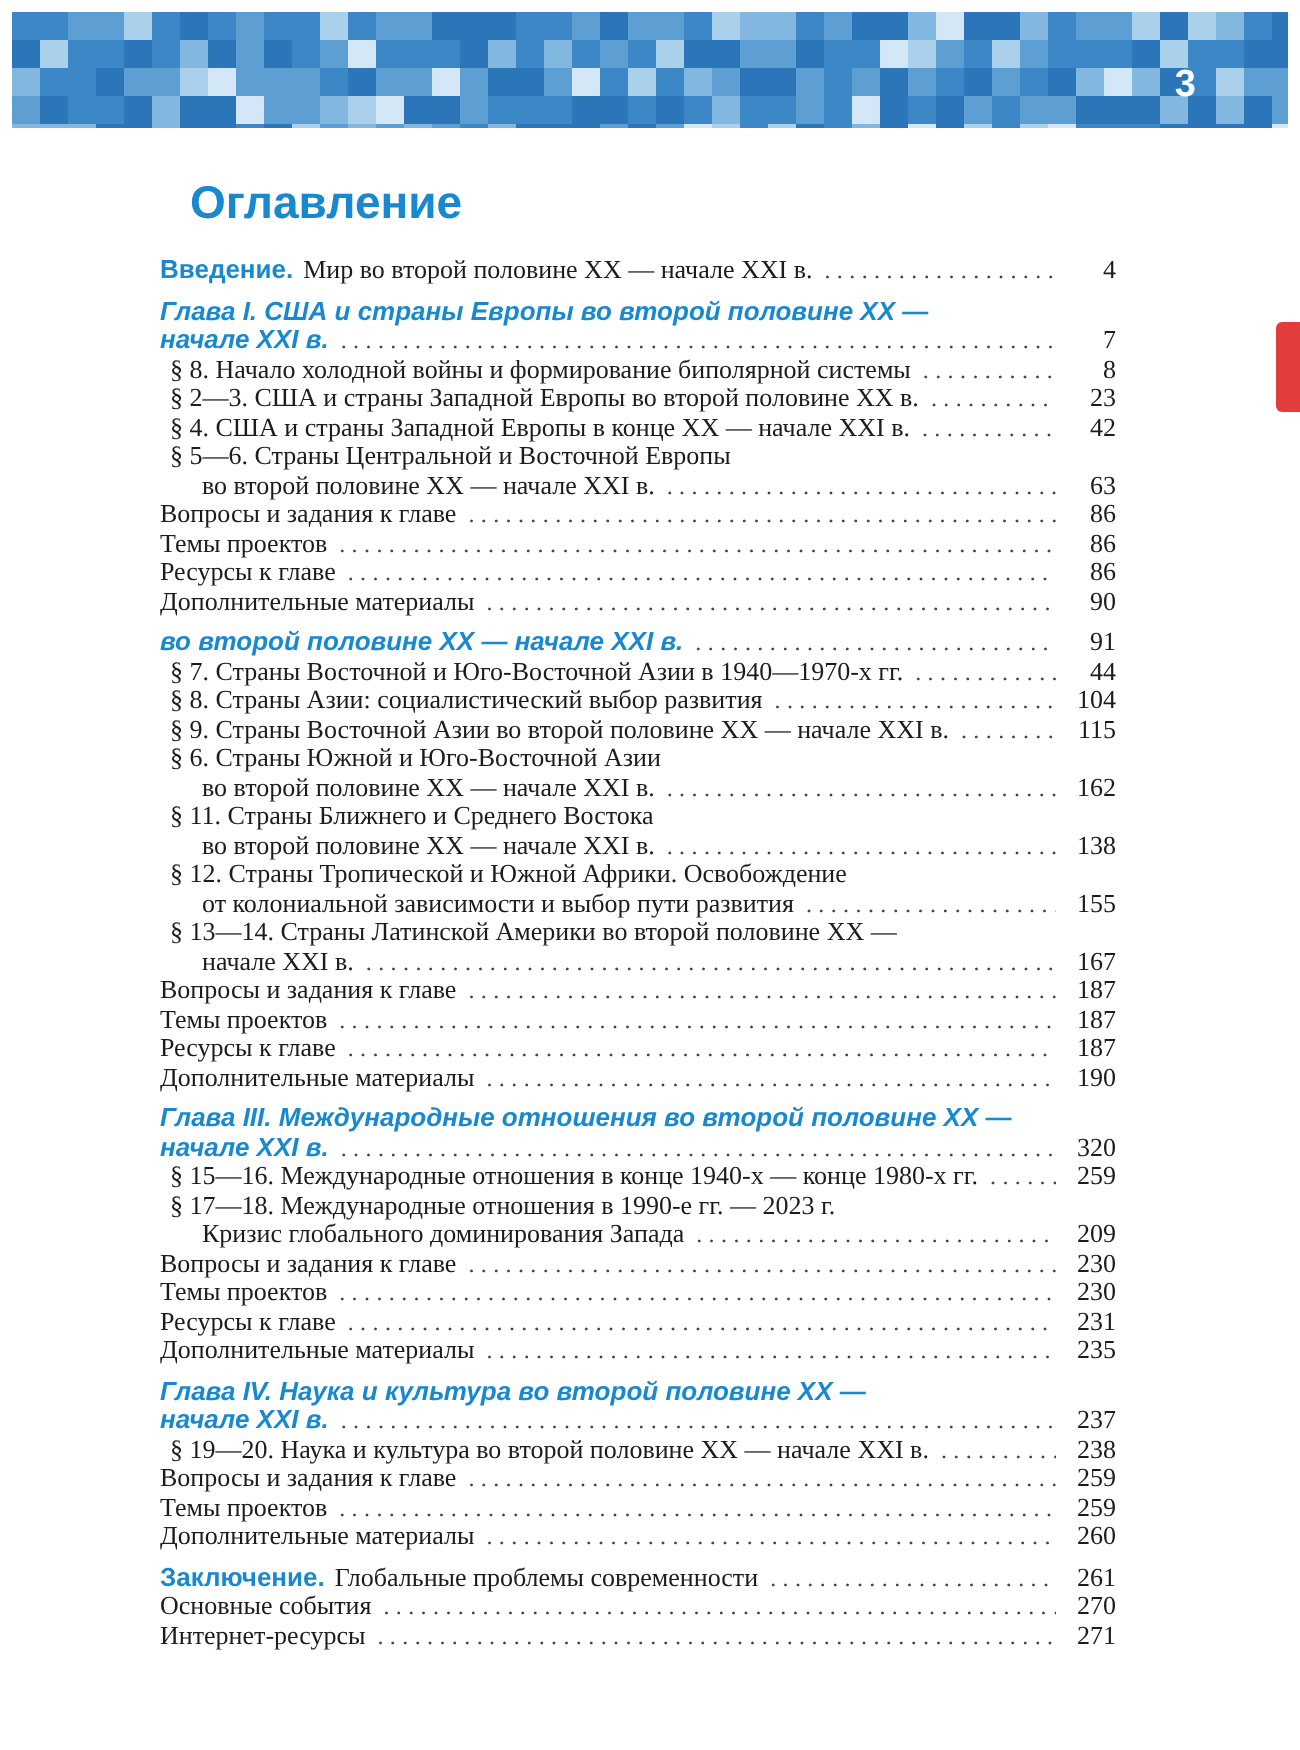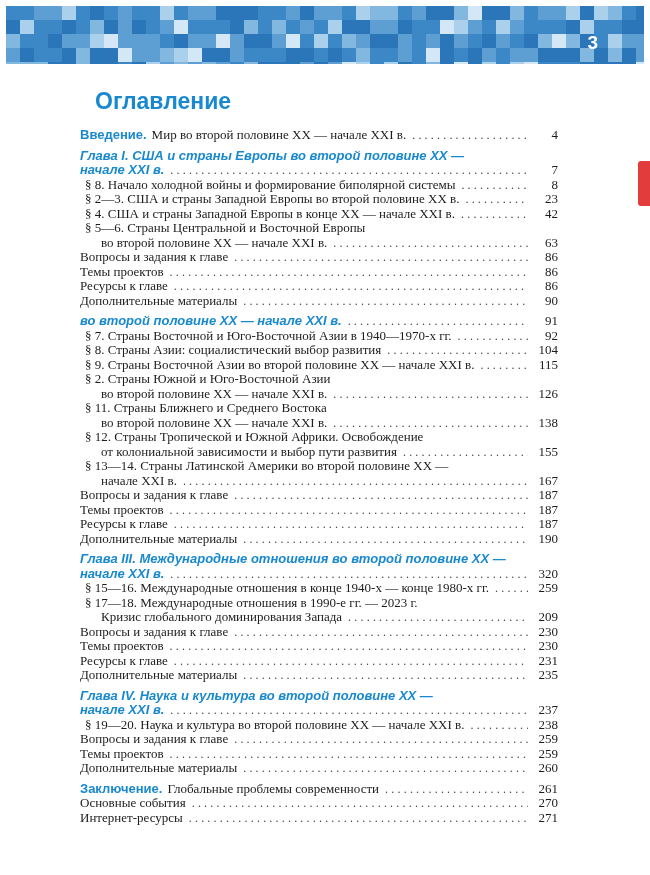--- a/index.html
+++ b/index.html
@@ -393,45 +393,45 @@
         <div class="line cont">
           <span class="txt">во второй половине XX — начале XXI в.</span>
           <span class="dots"></span>
           <span class="pnum">91</span>
         </div>
       </div>
       <div class="entry section">
         <div class="line">
           <span class="txt">§ 7. Страны Восточной и Юго-Восточной Азии в 1940—1970-х гг.</span>
           <span class="dots"></span>
-          <span class="pnum">92</span>
+          <span class="pnum">44</span>
         </div>
       </div>
       <div class="entry section">
         <div class="line">
           <span class="txt">§ 8. Страны Азии: социалистический выбор развития</span>
           <span class="dots"></span>
           <span class="pnum">104</span>
         </div>
       </div>
       <div class="entry section">
         <div class="line">
           <span class="txt">§ 9. Страны Восточной Азии во второй половине XX — начале XXI в.</span>
           <span class="dots"></span>
           <span class="pnum">115</span>
         </div>
       </div>
       <div class="entry section">
         <div class="line">
-          <span class="txt">§ 2. Страны Южной и Юго-Восточной Азии</span>
+          <span class="txt">§ 6. Страны Южной и Юго-Восточной Азии</span>
         </div>
         <div class="line cont">
           <span class="txt">во второй половине XX — начале XXI в.</span>
           <span class="dots"></span>
-          <span class="pnum">126</span>
+          <span class="pnum">162</span>
         </div>
       </div>
       <div class="entry section">
         <div class="line">
           <span class="txt">§ 11. Страны Ближнего и Среднего Востока</span>
         </div>
         <div class="line cont">
           <span class="txt">во второй половине XX — начале XXI в.</span>
           <span class="dots"></span>
           <span class="pnum">138</span>

